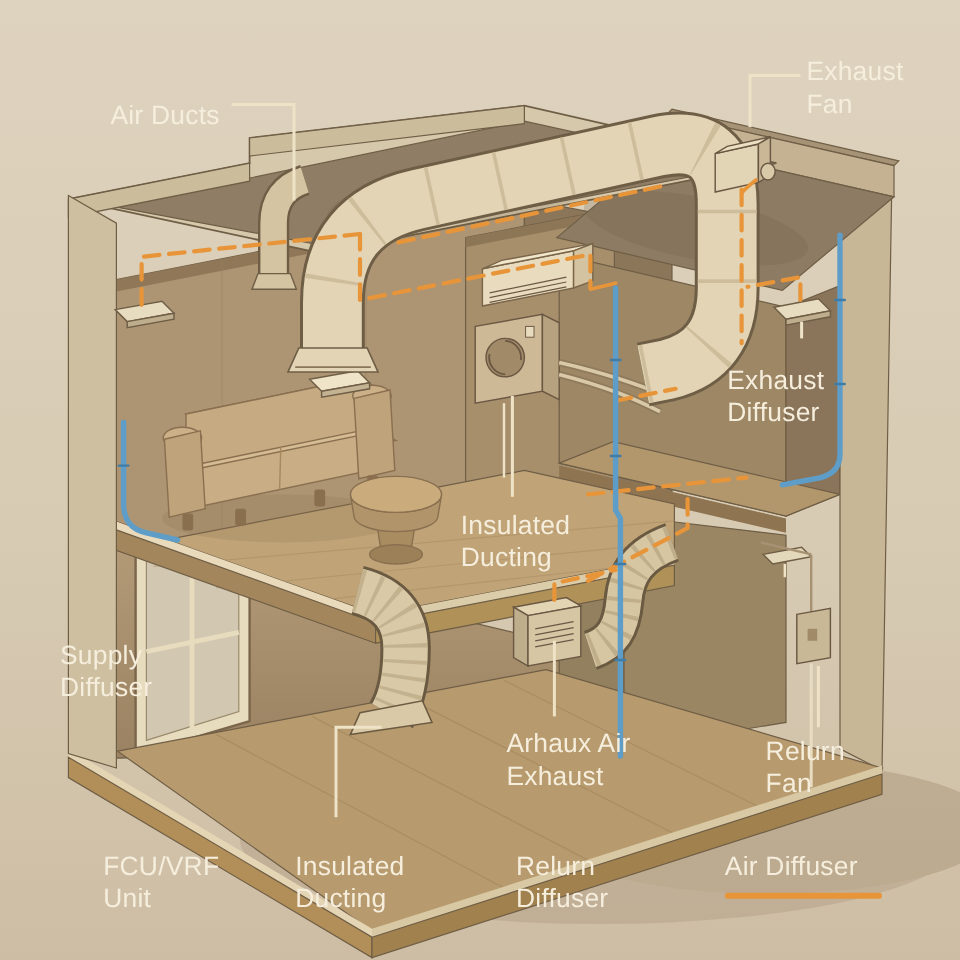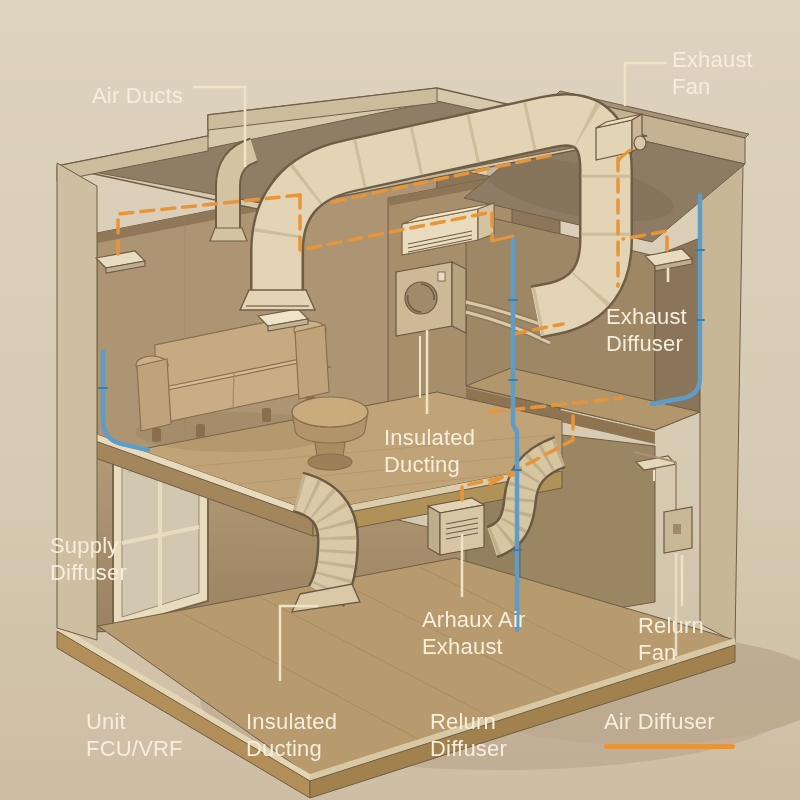--- a/index.html
+++ b/index.html
@@ -271,22 +271,22 @@
   </div>
   <div class="lbl" style="left:422px;top:606px;">
     <span>Arhaux Air</span>
     <span>Exhaust</span>
   </div>
   <div class="lbl" style="left:638px;top:612px;">
     <span>Relurn</span>
     <span>Fan</span>
   </div>
   <div class="lbl" style="left:86px;top:708px;">
+    <span>FCU/VRF</span>
     <span>Unit</span>
-    <span>FCU/VRF</span>
   </div>
   <div class="lbl" style="left:246px;top:708px;">
     <span>Insulated</span>
     <span>Ducting</span>
   </div>
   <div class="lbl" style="left:430px;top:708px;">
     <span>Relurn</span>
     <span>Diffuser</span>
   </div>
   <div class="lbl" style="left:604px;top:708px;">

